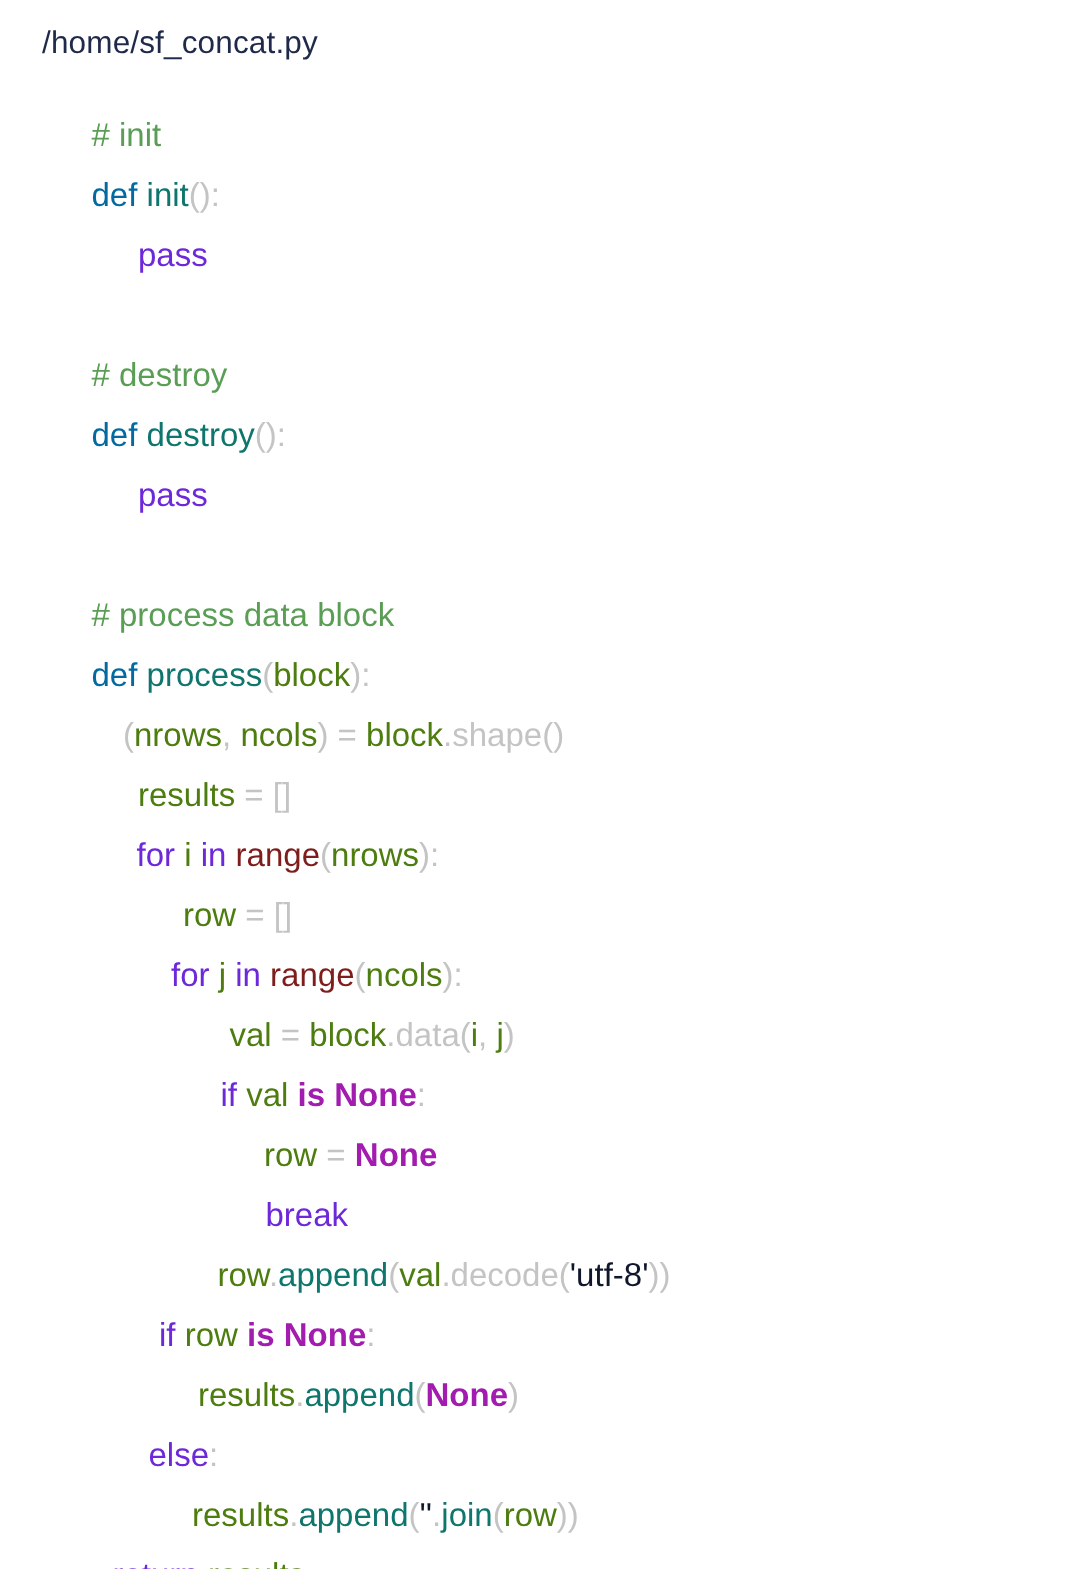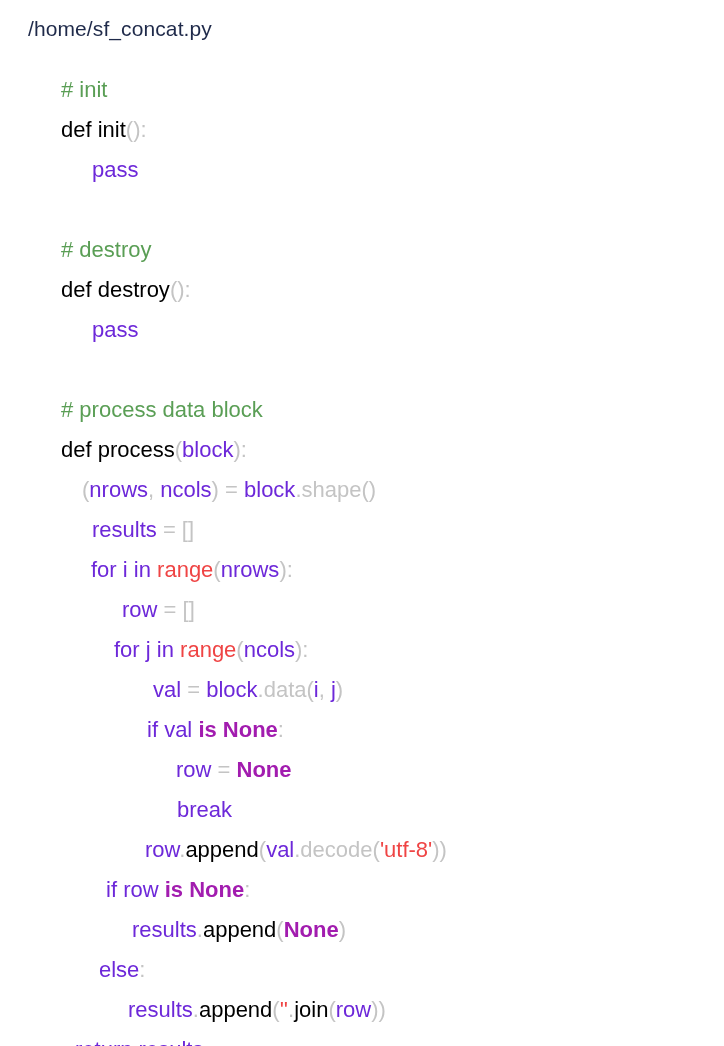--- a/index.html
+++ b/index.html
@@ -50,28 +50,28 @@
   .line {
     height: 40px;
     white-space: pre;
     font-size: 22px;
     line-height: 40px;
   }
   .line.blank { height: 40px; }
 
   
   .t-comment  { color: #5a9e55; }
-  .t-kw       { color: #000000; }            
+  .t-kw       { color: #0369a1; }            
   .t-kw2      { color: #a21caf; font-weight: 600; } 
   .t-ctrl     { color: #6d28d9; }            
-  .t-fn       { color: #000000; }            
-  .t-var      { color: #6d28d9; }            
-  .t-builtin  { color: #ef4444; }            
+  .t-fn       { color: #0f766e; }            
+  .t-var      { color: #4d7c0f; }            
+  .t-builtin  { color: #7f1d1d; }            
   .t-punct    { color: #c4c4c4; }            
-  .t-str      { color: #ef4444; }            
+  .t-str      { color: #0f172a; }            
 </style>
 </head>
 <body>
 
 <div id="viewer">
 
   <div id="file-path">/home/sf_concat.py</div>
 
   <div id="code"><div class="line" style="padding-left: 49px;"><span class="t-comment"># init</span></div><div class="line" style="padding-left: 49px;"><span class="t-kw">def</span><span> </span><span class="t-fn">init</span><span class="t-punct">():</span></div><div class="line" style="padding-left: 80px;"><span class="t-ctrl">pass</span></div><div class="line blank">&nbsp;</div><div class="line" style="padding-left: 49px;"><span class="t-comment"># destroy</span></div><div class="line" style="padding-left: 49px;"><span class="t-kw">def</span><span> </span><span class="t-fn">destroy</span><span class="t-punct">():</span></div><div class="line" style="padding-left: 80px;"><span class="t-ctrl">pass</span></div><div class="line blank">&nbsp;</div><div class="line" style="padding-left: 49px;"><span class="t-comment"># process data block</span></div><div class="line" style="padding-left: 49px;"><span class="t-kw">def</span><span> </span><span class="t-fn">process</span><span class="t-punct">(</span><span class="t-var">block</span><span class="t-punct">):</span></div><div class="line" style="padding-left: 70px;"><span class="t-punct">(</span><span class="t-var">nrows</span><span class="t-punct">, </span><span class="t-var">ncols</span><span class="t-punct">) = </span><span class="t-var">block</span><span class="t-punct">.shape()</span></div><div class="line" style="padding-left: 80px;"><span class="t-var">results</span><span class="t-punct"> = []</span></div><div class="line" style="padding-left: 79px;"><span class="t-ctrl">for</span><span> </span><span class="t-var">i</span><span> </span><span class="t-ctrl">in</span><span> </span><span class="t-builtin">range</span><span class="t-punct">(</span><span class="t-var">nrows</span><span class="t-punct">):</span></div><div class="line" style="padding-left: 110px;"><span class="t-var">row</span><span class="t-punct"> = []</span></div><div class="line" style="padding-left: 102px;"><span class="t-ctrl">for</span><span> </span><span class="t-var">j</span><span> </span><span class="t-ctrl">in</span><span> </span><span class="t-builtin">range</span><span class="t-punct">(</span><span class="t-var">ncols</span><span class="t-punct">):</span></div><div class="line" style="padding-left: 141px;"><span class="t-var">val</span><span class="t-punct"> = </span><span class="t-var">block</span><span class="t-punct">.data(</span><span class="t-var">i</span><span class="t-punct">, </span><span class="t-var">j</span><span class="t-punct">)</span></div><div class="line" style="padding-left: 135px;"><span class="t-ctrl">if</span><span> </span><span class="t-var">val</span><span> </span><span class="t-kw2">is None</span><span class="t-punct">:</span></div><div class="line" style="padding-left: 164px;"><span class="t-var">row</span><span class="t-punct"> = </span><span class="t-kw2">None</span></div><div class="line" style="padding-left: 165px;"><span class="t-ctrl">break</span></div><div class="line" style="padding-left: 133px;"><span class="t-var">row</span><span class="t-punct">.</span><span class="t-fn">append</span><span class="t-punct">(</span><span class="t-var">val</span><span class="t-punct">.decode(</span><span class="t-str">'utf-8'</span><span class="t-punct">))</span></div><div class="line" style="padding-left: 94px;"><span class="t-ctrl">if</span><span> </span><span class="t-var">row</span><span> </span><span class="t-kw2">is None</span><span class="t-punct">:</span></div><div class="line" style="padding-left: 120px;"><span class="t-var">results</span><span class="t-punct">.</span><span class="t-fn">append</span><span class="t-punct">(</span><span class="t-kw2">None</span><span class="t-punct">)</span></div><div class="line" style="padding-left: 87px;"><span class="t-ctrl">else</span><span class="t-punct">:</span></div><div class="line" style="padding-left: 116px;"><span class="t-var">results</span><span class="t-punct">.</span><span class="t-fn">append</span><span class="t-punct">(</span><span class="t-str">''</span><span class="t-punct">.</span><span class="t-fn">join</span><span class="t-punct">(</span><span class="t-var">row</span><span class="t-punct">))</span></div><div class="line" style="padding-left: 63px;"><span class="t-ctrl">return</span><span> </span><span class="t-var">results</span></div></div>
 

